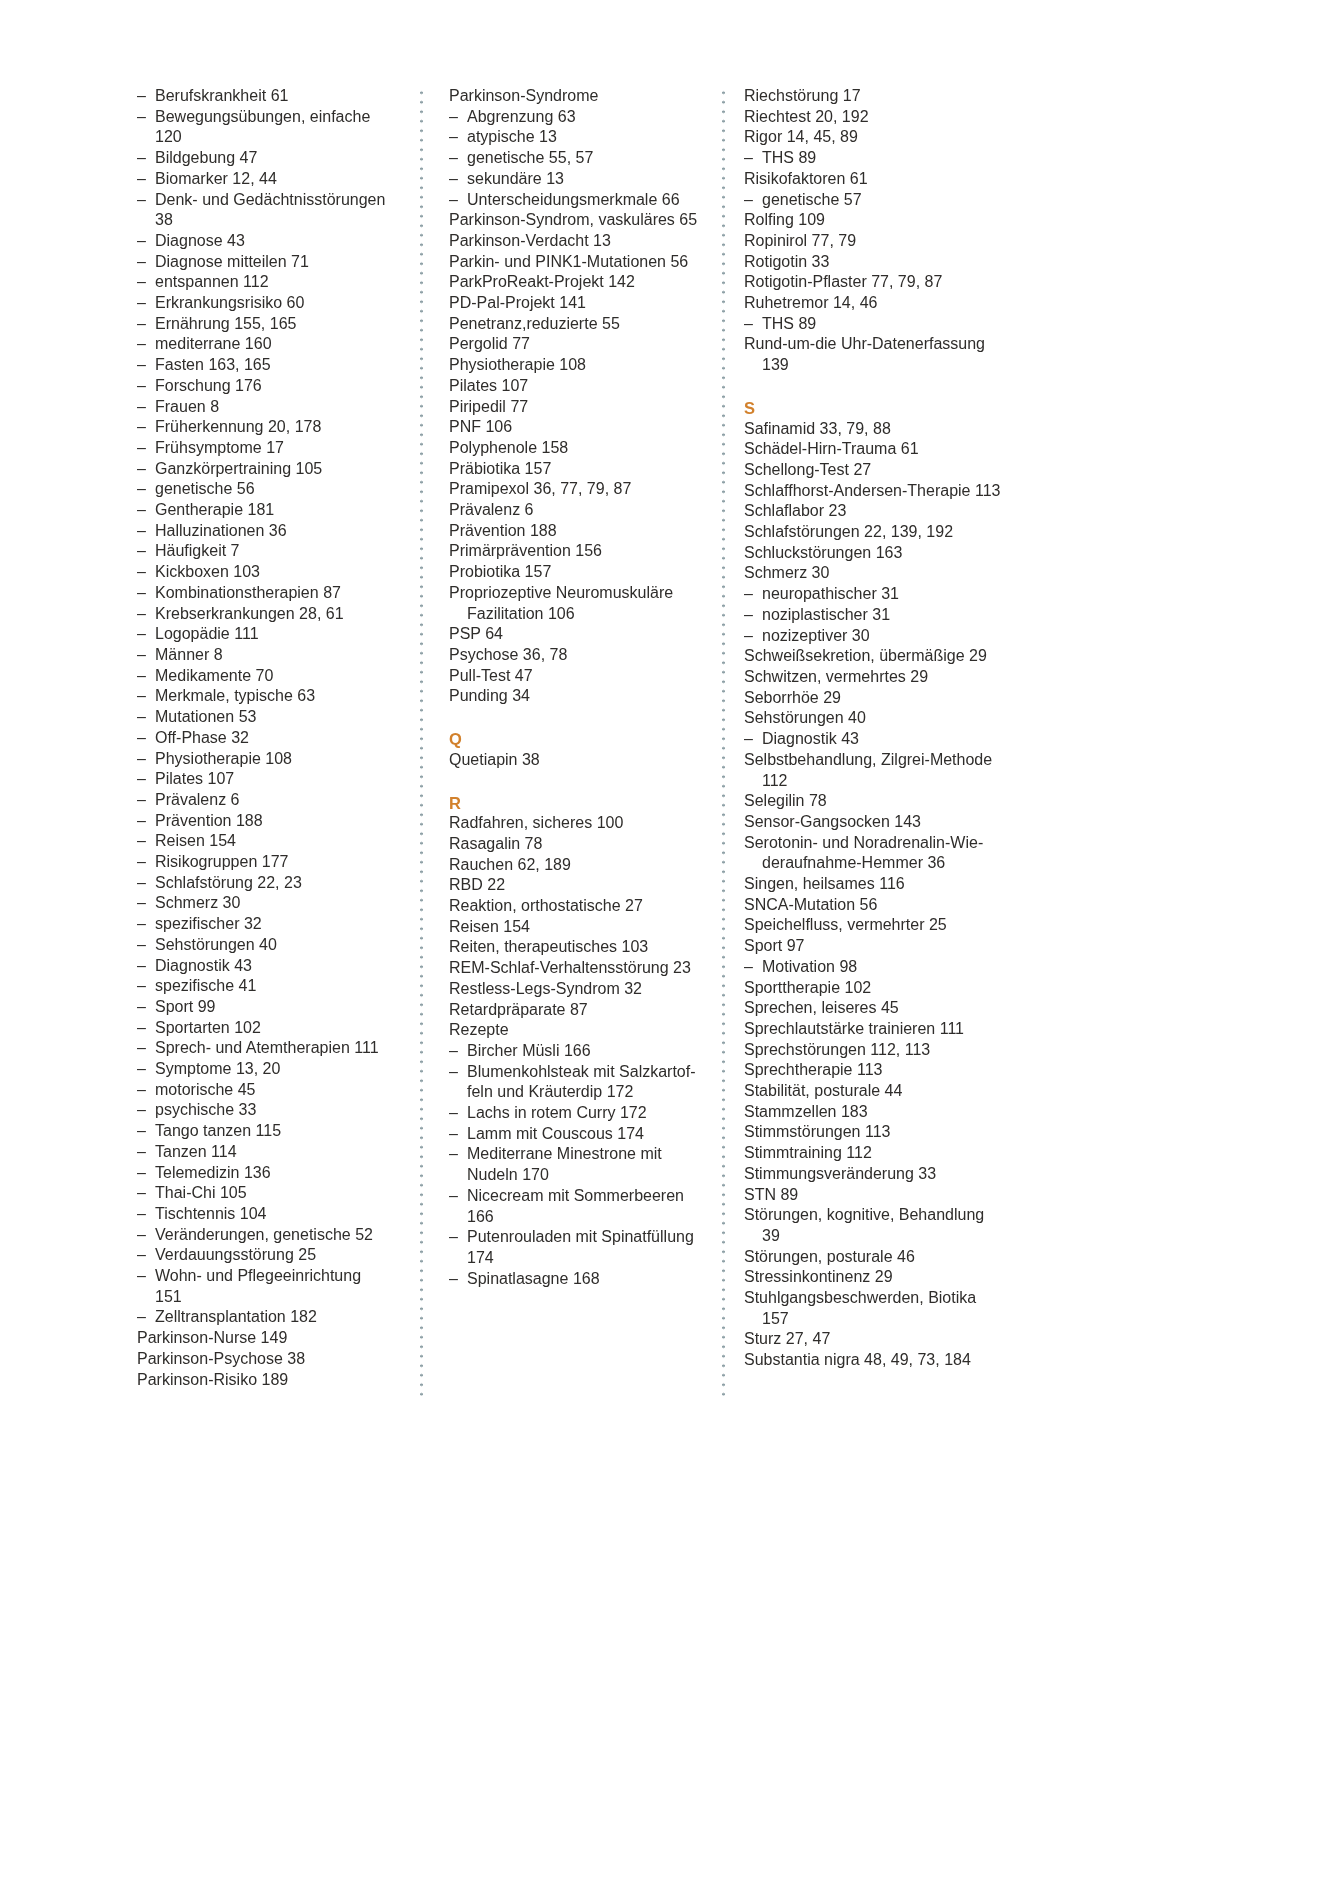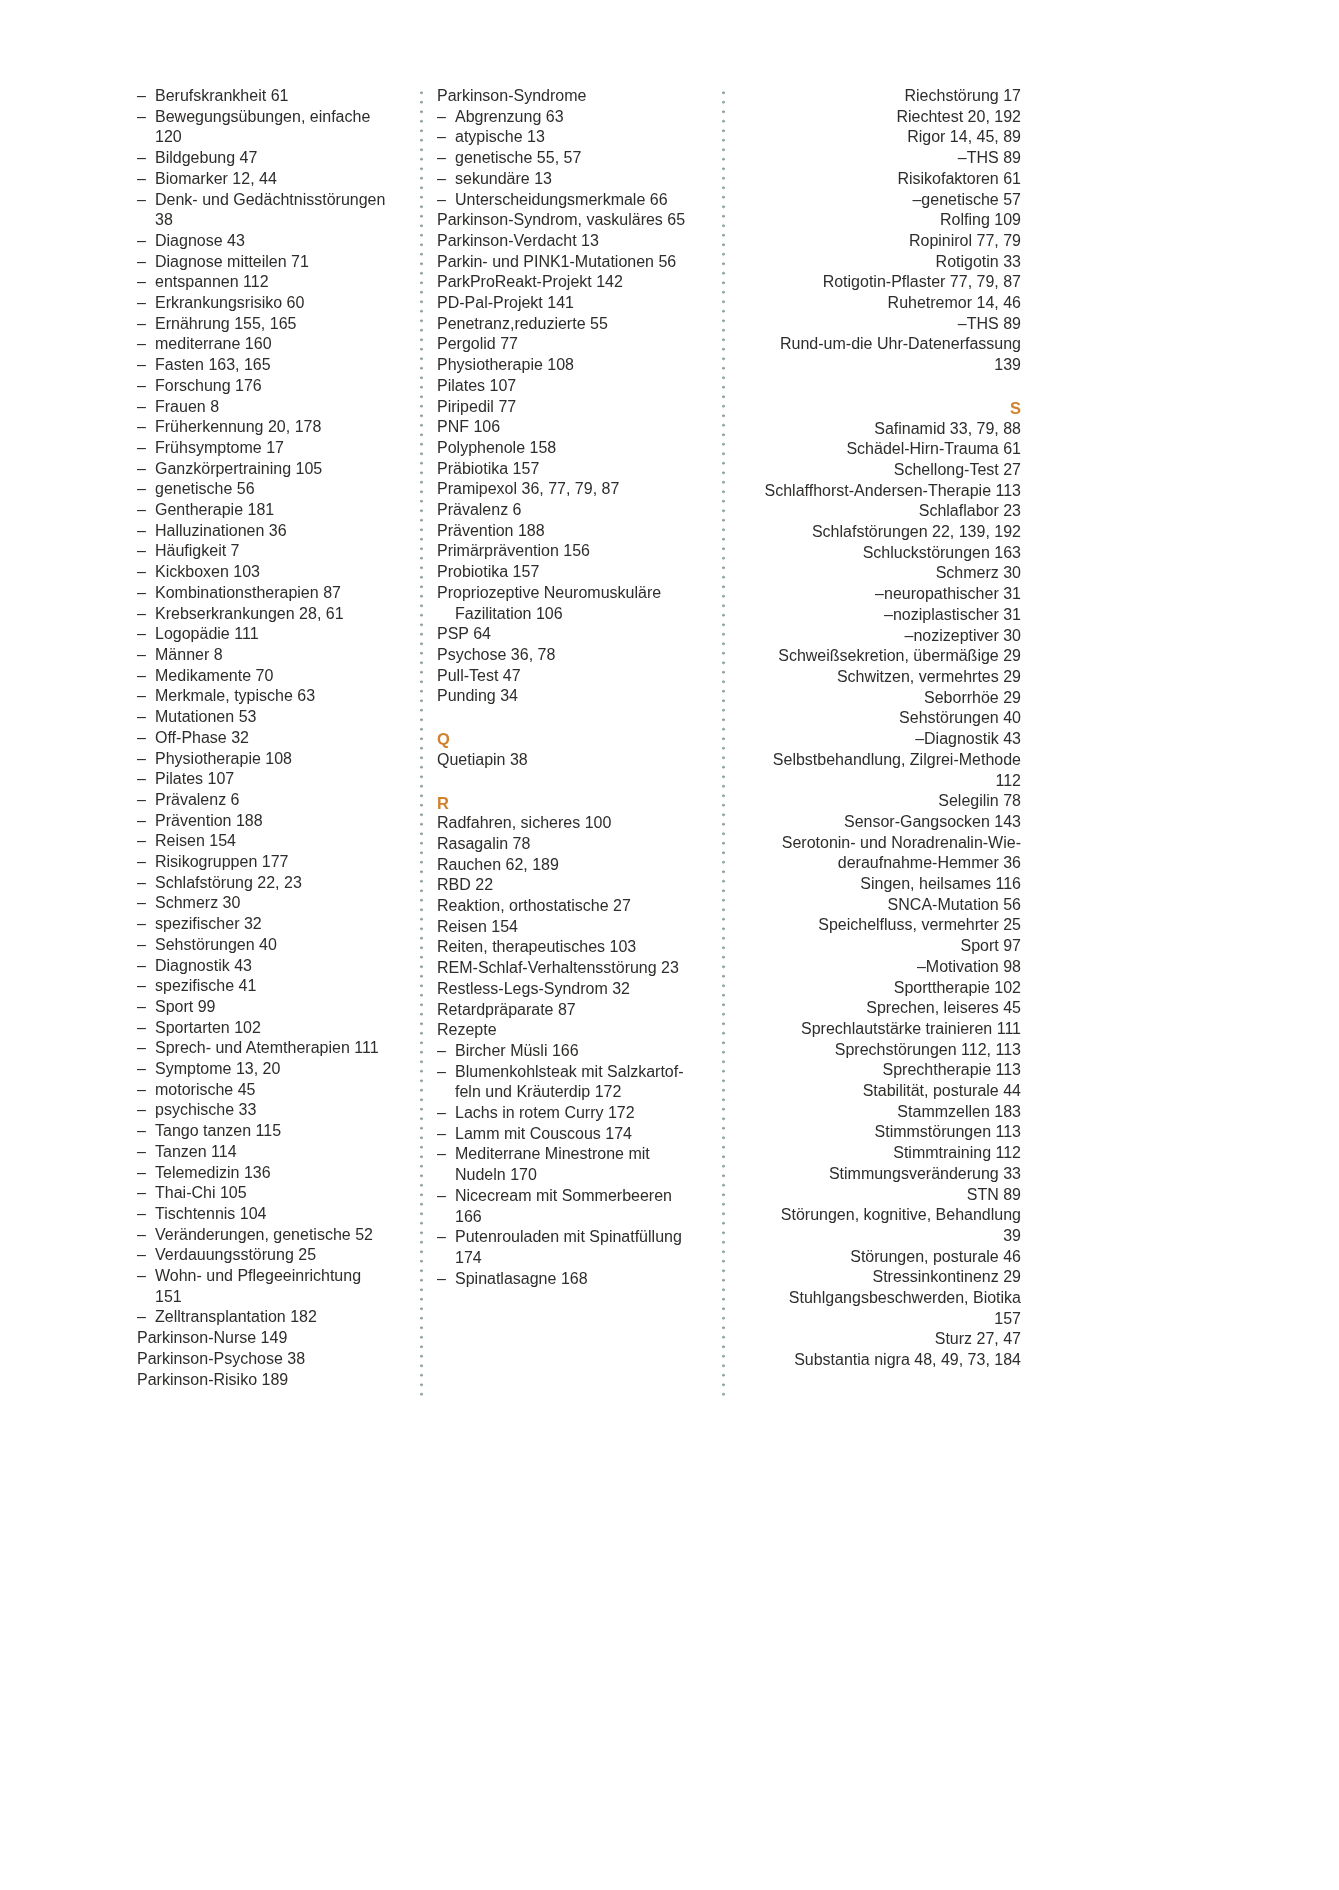--- a/index.html
+++ b/index.html
@@ -9,22 +9,22 @@
     width: 1339px;
     height: 1396px;
     background: #ffffff;
     font-family: "Liberation Sans", "DejaVu Sans", sans-serif;
     color: var(--text, #2f2d2b);
     overflow: hidden;
     text-decoration: underline;
   }
   .col { position: absolute; top: 86px; }
   .col-1 { left: 137px; width: 250px; }
-  .col-2 { left: 437px; width: 252px; }
-  .col-3 { left: 763px; width: 258px; text-align: right; }
+  .col-2 { left: 449px; width: 252px; }
+  .col-3 { left: 744px; width: 258px; }
   .sep {
     position: absolute;
     top: 88px;
     height: 1330px;
     width: 3px;
     background-image: radial-gradient(circle, var(--dots, #8fa1a7) 1.3px, rgba(0,0,0,0) 1.5px);
     background-size: 3px 9.5px;
     background-repeat: repeat-y;
   }
   .sep-1 { left: 420px; }

